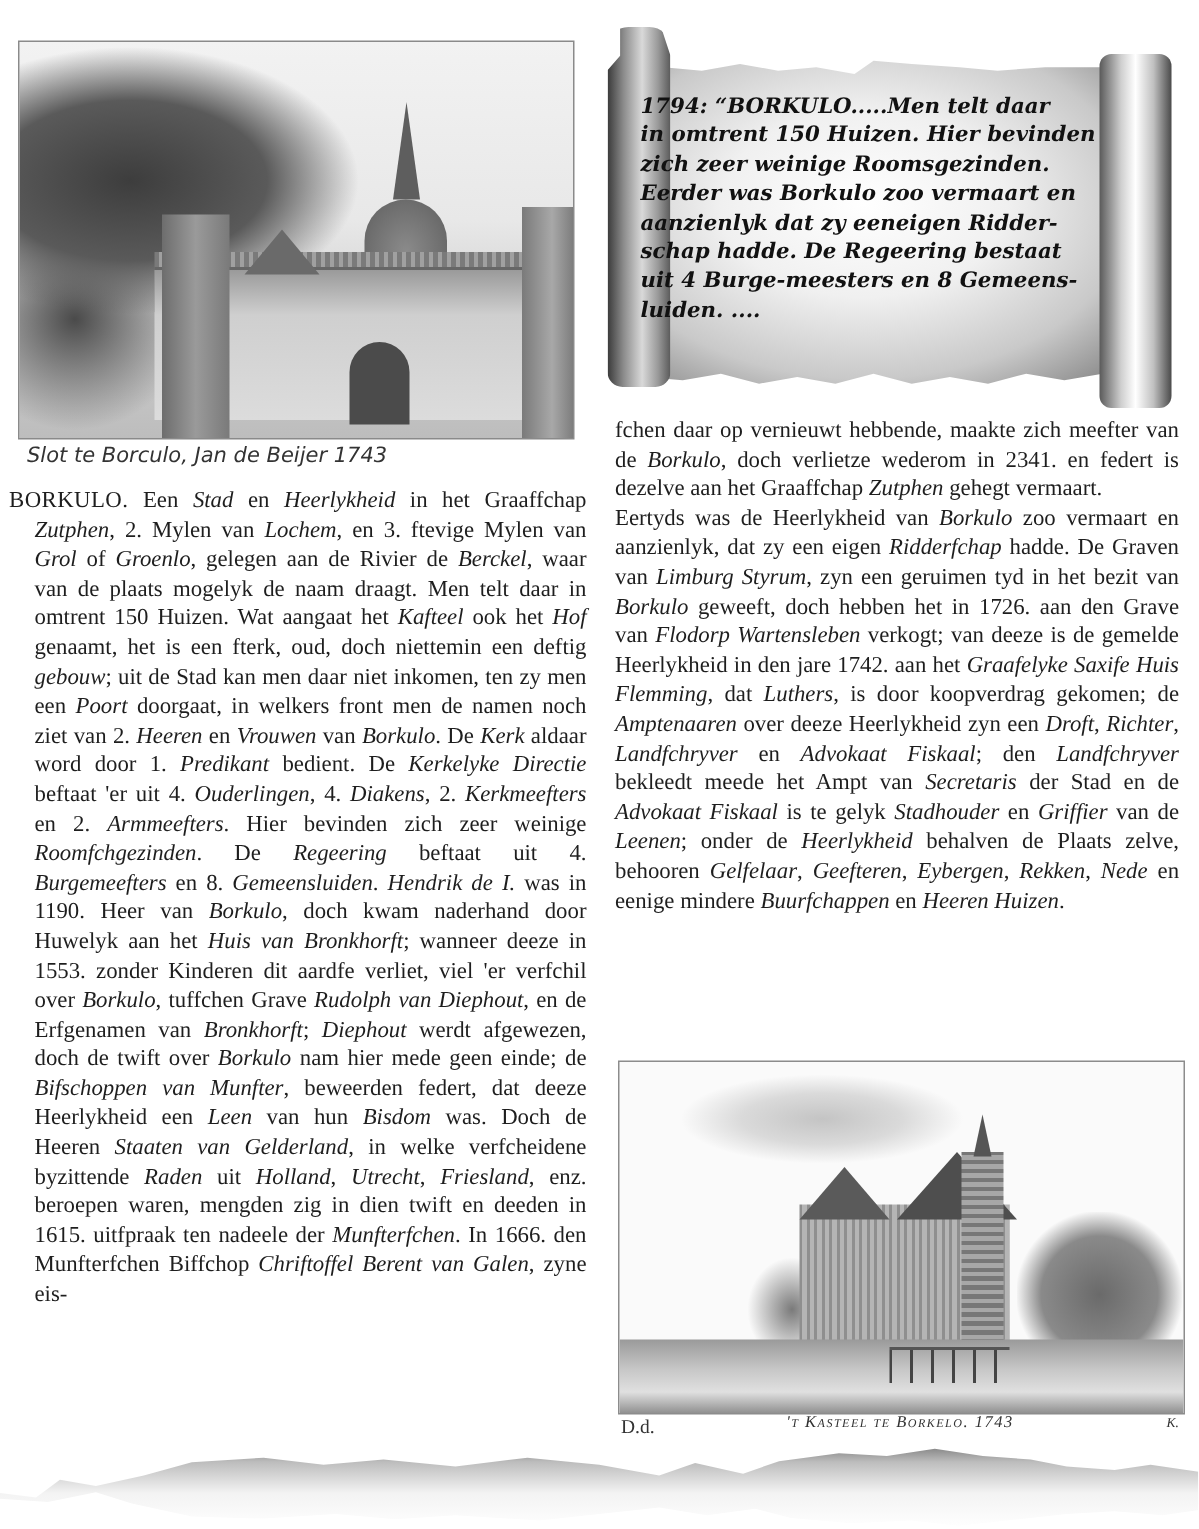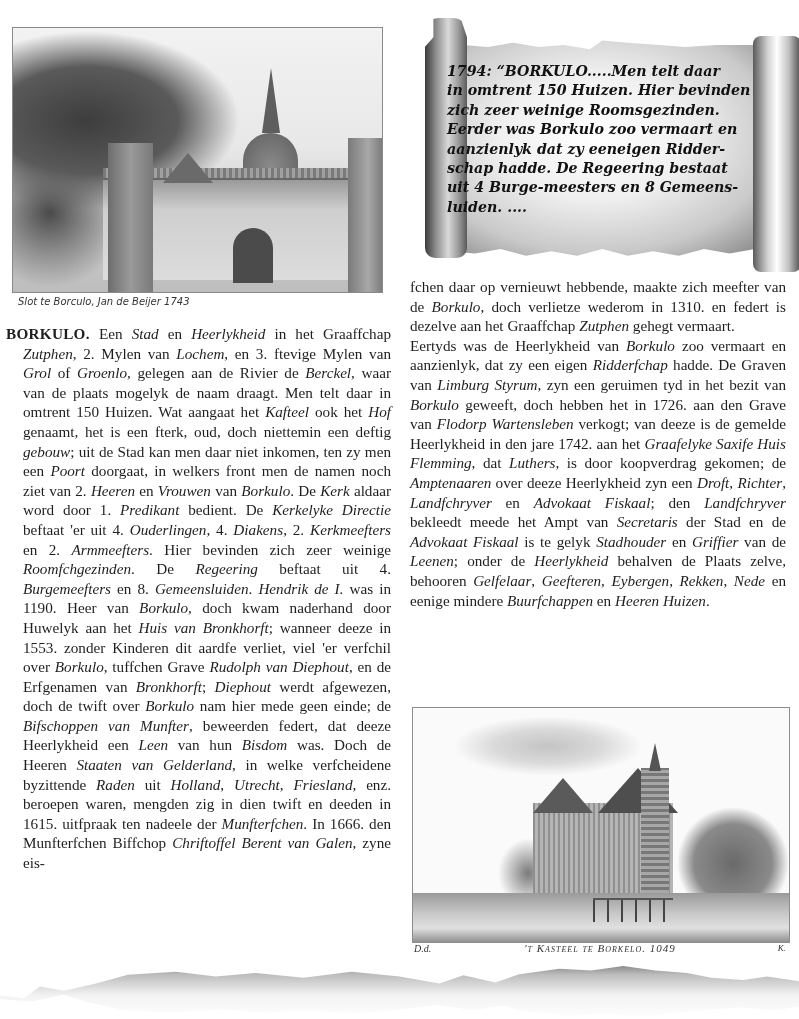--- a/index.html
+++ b/index.html
@@ -34,26 +34,26 @@
       background: linear-gradient(90deg, #7a7a7a, #a8a8a8 50%, #6b6b6b); }
     .gate-dome { position: absolute; left: 230px; top: 105px; width: 55px; height: 35px;
       background: radial-gradient(ellipse at 50% 100%, #8b8b8b, #5e5e5e); border-radius: 30px 30px 0 0; }
     .gate-spire { position: absolute; left: 249px; top: 40px; width: 0; height: 0;
       border-left: 9px solid transparent; border-right: 9px solid transparent; border-bottom: 65px solid #5e5e5e; }
     .gate-tower-roof { position: absolute; left: 150px; top: 125px; width: 0; height: 0;
       border-left: 25px solid transparent; border-right: 25px solid transparent; border-bottom: 30px solid #6a6a6a; }
 
     .caption-gate {
       left: 18px; top: 296px; font-family: "DejaVu Sans", sans-serif;
-      font-size: 10px; font-style: italic; color: #333; text-align: right;
+      font-size: 14px; font-style: italic; color: #333; text-align: right;
     }
 
     
     .scroll {
-      left: 405px; top: 18px; width: 375px; height: 238px; margin-left: 20px;
+      left: 405px; top: 18px; width: 375px; height: 238px;
     }
     .scroll-body {
       position: absolute; left: 12px; top: 18px; width: 318px; height: 222px;
       background: radial-gradient(ellipse 75% 70% at 50% 45%, #ffffff 0%, #f0f0f0 40%, #c9c9c9 75%, #8d8d8d 100%);
       clip-path: polygon(0% 6%, 8% 4%, 16% 5%, 24% 3%, 32% 5%, 40% 4%, 48% 6%, 52% 2%, 60% 3%, 70% 4%, 78% 5%, 88% 4%, 100% 4%, 100% 96%, 92% 98%, 84% 96%, 76% 99%, 68% 97%, 60% 99%, 52% 96%, 44% 99%, 36% 97%, 28% 99%, 20% 96%, 12% 98%, 4% 97%, 0% 98%);
     }
     .scroll-roll-l {
       position: absolute; left: 0; top: 0; width: 42px; height: 240px;
       background: linear-gradient(90deg, #3a3a3a 0%, #8a8a8a 25%, #d9d9d9 55%, #9a9a9a 80%, #5a5a5a 100%);
       border-radius: 14px 14px 10px 10px;
@@ -75,21 +75,21 @@
     .col {
       position: absolute; font-family: "Liberation Serif", serif;
       font-size: 15.2px; line-height: 19.6px; color: #1e1e1e;
       text-align: justify;
     }
     .col-left { left: 6px; top: 324px; width: 385px; }
     .col-right { left: 410px; top: 277px; width: 376px; }
     .col p { margin: 0; }
     .col i { font-style: italic; }
     .hang { padding-left: 17px; text-indent: -17px; }
-    .lead { font-weight: bold; letter-spacing: 0.3px; }
+    .lead { font-weight: normal; letter-spacing: 0.3px; }
 
     
     .engraving-castle {
       left: 412px; top: 707px; width: 376px; height: 234px;
       border: 1px solid #8c8c8c; background: #fafafa; overflow: hidden;
     }
     .castle-clouds { position: absolute; left: 40px; top: 8px; width: 190px; height: 60px;
       background: radial-gradient(ellipse at 50% 50%, #c4c4c4 0%, #dadada 40%, rgba(255,255,255,0) 70%); }
     .castle-body { position: absolute; left: 120px; top: 95px; width: 140px; height: 110px;
       background: repeating-linear-gradient(90deg, #8f8f8f 0 2px, #b5b5b5 2px 5px); }
@@ -107,21 +107,21 @@
       background: radial-gradient(ellipse at 50% 50%, #7a7a7a 0%, rgba(255,255,255,0) 70%); }
     .castle-ground { position: absolute; left: 0; top: 185px; width: 100%; height: 50px;
       background: linear-gradient(180deg, #9a9a9a 0%, #c7c7c7 40%, #e0e0e0 70%, #8b8b8b 100%); }
     .castle-bridge { position: absolute; left: 180px; top: 190px; width: 80px; height: 22px;
       background: repeating-linear-gradient(90deg, #444 0 2px, transparent 2px 14px); border-top: 2px solid #555; }
 
     .castle-caption {
       left: 412px; top: 942px; width: 376px; height: 16px;
       font-family: "Liberation Serif", serif; font-size: 11px; color: #333;
     }
-    .castle-caption .mark-l { position: absolute; left: 2px; top: 1px; font-size: 10px; font-style: italic; }
+    .castle-caption .mark-l { position: absolute; left: 2px; top: 1px; font-size: 13px; }
     .castle-caption .mark-r { position: absolute; right: 2px; top: 1px; font-size: 9px; font-style: italic; }
     .castle-caption .title { position: absolute; left: 0; right: 0; text-align: center; font-style: italic;
       font-variant: small-caps; letter-spacing: 1px; }
 
     
     .torn-edge {
       left: 0; top: 960px; width: 799px; height: 59px;
       background: linear-gradient(180deg, rgba(255,255,255,1) 0%, #f3f3f3 40%, #bdbdbd 75%, #6a6a6a 100%);
       clip-path: polygon(0 40%, 3% 35%, 5% 55%, 8% 48%, 12% 60%, 16% 75%, 22% 80%, 27% 72%, 32% 78%, 38% 70%, 44% 80%, 50% 72%, 55% 60%, 58% 74%, 62% 62%, 65% 76%, 70% 85%, 74% 82%, 78% 90%, 82% 82%, 86% 78%, 89% 70%, 93% 66%, 96% 72%, 100% 64%, 100% 0, 0 0);
       transform: scaleY(-1);
@@ -161,36 +161,36 @@
 luiden. ....</div>
 </div>
 
 <div class="col col-left">
   <p class="hang">
     <span class="lead">BORKULO.</span><span><span> Een </span><i>Stad</i><span> en </span><i>Heerlykheid</i><span> in het Graaffchap </span><i>Zutphen</i><span>, 2. Mylen van </span><i>Lochem</i><span>, en 3. ftevige Mylen van </span><i>Grol</i><span> of </span><i>Groenlo</i><span>, gelegen aan de Rivier de </span><i>Berckel</i><span>, waar van de plaats mogelyk de naam draagt. Men telt daar in omtrent 150 Huizen. Wat aangaat het </span><i>Kafteel</i><span> ook het </span><i>Hof</i><span> genaamt, het is een fterk, oud, doch niettemin een deftig </span><i>gebouw</i><span>; uit de Stad kan men daar niet inkomen, ten zy men een </span><i>Poort</i><span> doorgaat, in welkers front men de namen noch ziet van 2. </span><i>Heeren</i><span> en </span><i>Vrouwen</i><span> van </span><i>Borkulo</i><span>. De </span><i>Kerk</i><span> aldaar word door 1. </span><i>Predikant</i><span> bedient. De </span><i>Kerkelyke Directie</i><span> beftaat 'er uit 4. </span><i>Ouderlingen</i><span>, 4. </span><i>Diakens</i><span>, 2. </span><i>Kerkmeefters</i><span> en 2. </span><i>Armmeefters</i><span>. Hier bevinden zich zeer weinige </span><i>Roomfchgezinden</i><span>. De </span><i>Regeering</i><span> beftaat uit 4. </span><i>Burgemeefters</i><span> en 8. </span><i>Gemeensluiden</i><span>. </span><i>Hendrik de I.</i><span> was in 1190. Heer van </span><i>Borkulo</i><span>, doch kwam naderhand door Huwelyk aan het </span><i>Huis van Bronkhorft</i><span>; wanneer deeze in 1553. zonder Kinderen dit aardfe verliet, viel 'er verfchil over </span><i>Borkulo</i><span>, tuffchen Grave </span><i>Rudolph van Diephout</i><span>, en de Erfgenamen van </span><i>Bronkhorft</i><span>; </span><i>Diephout</i><span> werdt afgewezen, doch de twift over </span><i>Borkulo</i><span> nam hier mede geen einde; de </span><i>Bifschoppen van Munfter</i><span>, beweerden federt, dat deeze Heerlykheid een </span><i>Leen</i><span> van hun </span><i>Bisdom</i><span> was. Doch de Heeren </span><i>Staaten van Gelderland</i><span>, in welke verfcheidene byzittende </span><i>Raden</i><span> uit </span><i>Holland</i><span>, </span><i>Utrecht</i><span>, </span><i>Friesland</i><span>, enz. beroepen waren, mengden zig in dien twift en deeden in 1615. uitfpraak ten nadeele der </span><i>Munfterfchen</i><span>. In 1666. den Munfterfchen Biffchop </span><i>Chriftoffel Berent van Galen</i><span>, zyne eis-</span></span>
   </p>
 </div>
 
 <div class="col col-right">
-  <p><span>fchen daar op vernieuwt hebbende, maakte zich meefter van de </span><i>Borkulo</i><span>, doch verlietze wederom in 1310. en federt is dezelve aan het Graaffchap </span><i>Zutphen</i><span> gehegt vermaart.</span></p>
+  <p><span>fchen daar op vernieuwt hebbende, maakte zich meefter van de </span><i>Borkulo</i><span>, doch verlietze wederom in 2341. en federt is dezelve aan het Graaffchap </span><i>Zutphen</i><span> gehegt vermaart.</span></p>
   <p><span>Eertyds was de Heerlykheid van </span><i>Borkulo</i><span> zoo vermaart en aanzienlyk, dat zy een eigen </span><i>Ridderfchap</i><span> hadde. De Graven van </span><i>Limburg Styrum</i><span>, zyn een geruimen tyd in het bezit van </span><i>Borkulo</i><span> geweeft, doch hebben het in 1726. aan den Grave van </span><i>Flodorp Wartensleben</i><span> verkogt; van deeze is de gemelde Heerlykheid in den jare 1742. aan het </span><i>Graafelyke Saxife Huis Flemming</i><span>, dat </span><i>Luthers</i><span>, is door koopverdrag gekomen; de </span><i>Amptenaaren</i><span> over deeze Heerlykheid zyn een </span><i>Droft</i><span>, </span><i>Richter</i><span>, </span><i>Landfchryver</i><span> en </span><i>Advokaat Fiskaal</i><span>; den </span><i>Landfchryver</i><span> bekleedt meede het Ampt van </span><i>Secretaris</i><span> der Stad en de </span><i>Advokaat Fiskaal</i><span> is te gelyk </span><i>Stadhouder</i><span> en </span><i>Griffier</i><span> van de </span><i>Leenen</i><span>; onder de </span><i>Heerlykheid</i><span> behalven de Plaats zelve, behooren </span><i>Gelfelaar</i><span>, </span><i>Geefteren</i><span>, </span><i>Eybergen</i><span>, </span><i>Rekken</i><span>, </span><i>Nede</i><span> en eenige mindere </span><i>Buurfchappen</i><span> en </span><i>Heeren Huizen</i><span>.</span></p>
 </div>
 
 <div class="abs engraving-castle" aria-label="Engraving of 't Kasteel te Borkelo">
   <div class="castle-clouds"></div>
   <div class="castle-tree-l"></div>
   <div class="castle-body"></div>
   <div class="castle-roof1"></div>
   <div class="castle-roof2"></div>
   <div class="castle-tower"></div>
   <div class="castle-spire"></div>
   <div class="castle-trees"></div>
   <div class="castle-ground"></div>
   <div class="castle-bridge"></div>
 </div>
 <div class="abs castle-caption">
   <span class="mark-l">D.d.</span>
-  <span class="title">'t Kasteel te Borkelo. 1049</span>
+  <span class="title">'t Kasteel te Borkelo. 1743</span>
   <span class="mark-r">K.</span>
 </div>
 
 <div class="abs torn-edge"></div>
 <div class="abs torn-edge-shade"></div>
 
 </body></html>

